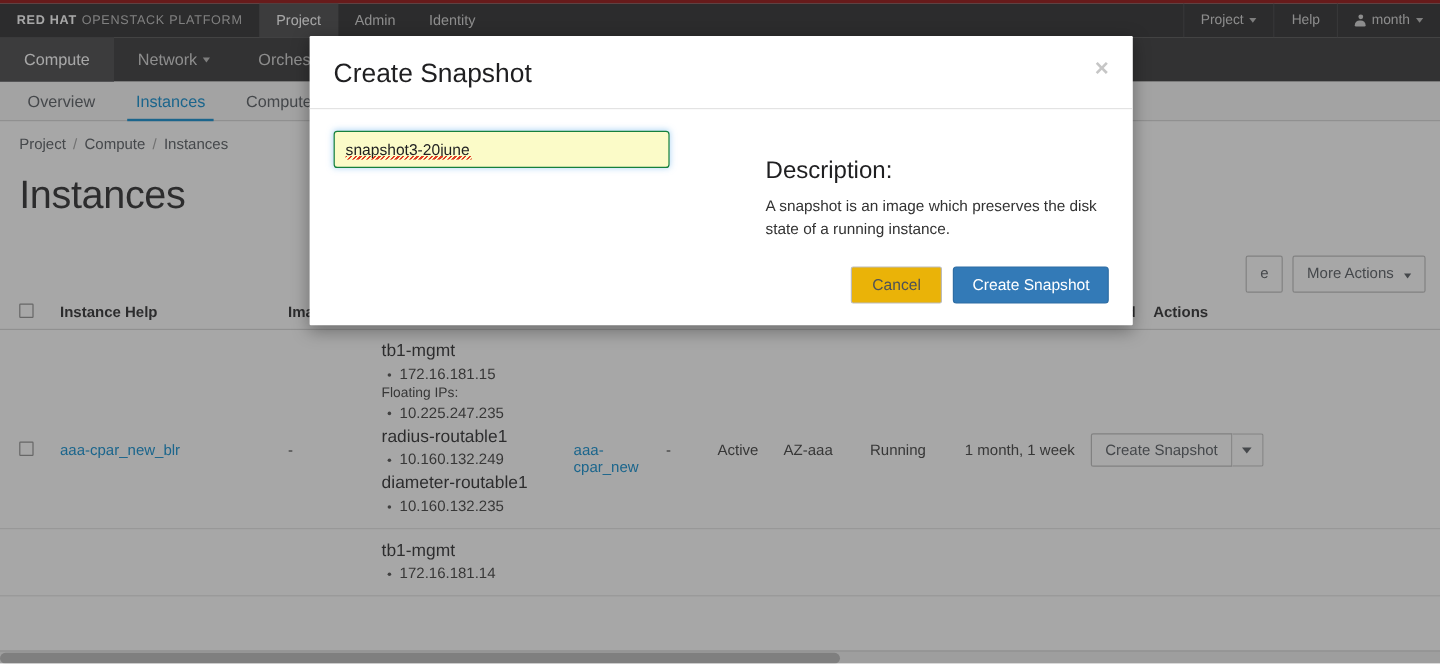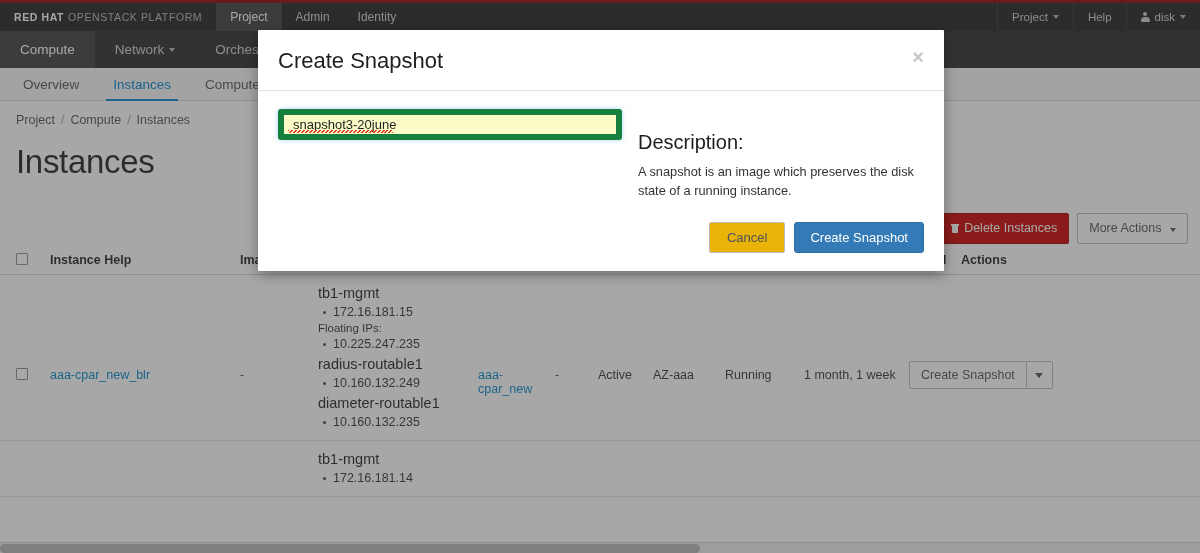--- a/index.html
+++ b/index.html
@@ -200,22 +200,22 @@
     line-height: 0.9; font-weight: bold;
   }
   .modal-body { padding: 18px 20px 6px 20px; display: flex; gap: 30px; }
   .col-left { width: 330px; flex: none; }
   .col-right { flex: 1; padding-top: 2px; }
   .field-label {
     font-size: 12.5px; font-weight: bold; color: #4d5258; margin-bottom: 7px;
   }
   .req { color: #0088ce; font-size: 13px; vertical-align: 2px; margin-left: 1px; }
   .text-input {
-    width: 344px; height: 31px; background: #fbfbc8;
-    border: 6px solid #15803d; border-radius: 3px;
+    width: 280px; height: 31px; background: #fbfbc8;
+    border: 1px solid #15803d; border-radius: 3px;
     box-shadow: 0 0 5px rgba(102,175,233,0.55);
     font-family: "Liberation Sans", sans-serif; font-size: 13px; color: #1f1f21;
     padding: 0 9px; outline: none; position: relative;
   }
   .input-wrap { position: relative; display: inline-block; }
   .spell-underline {
     position: absolute; left: 10px; bottom: 7px; height: 3px; pointer-events: none;
     background-image:
       repeating-linear-gradient(135deg, #e03b24 0 1.4px, transparent 1.4px 2.8px);
   }
@@ -261,21 +261,21 @@
       <div class="topbar-right">
         <div class="topnav-item">
           <span>Project</span>
           <span class="caret-d"></span>
         </div>
         <div class="topnav-item">
           <span>Help</span>
         </div>
         <div class="topnav-item">
           <span class="user-icon"></span>
-          <span>disk</span>
+          <span>month</span>
           <span class="caret-d"></span>
         </div>
       </div>
     </div>
 
     <div class="subnav">
       <div class="subnav-item active">
         <span>Compute</span>
       </div>
       <div class="subnav-item">
@@ -305,23 +305,20 @@
       <span class="sep">/</span>
       <a>Compute</a>
       <span class="sep">/</span>
       <a>Instances</a>
     </div>
 
     <h1 class="page-title">Instances</h1>
 
     <div class="actionbar">
       <button class="btn">e</button>
-      <button class="btn btn-danger">
-        <span class="trash"></span><span>Delete Instances</span>
-      </button>
       <button class="btn">
         <span>More Actions</span>
         <span class="caret-d" style="border-top-color:#4d5258"></span>
       </button>
     </div>
 
     <div class="tbl">
       <div class="thead">
         <div class="cell c-chk">
           <span class="chk"></span>

